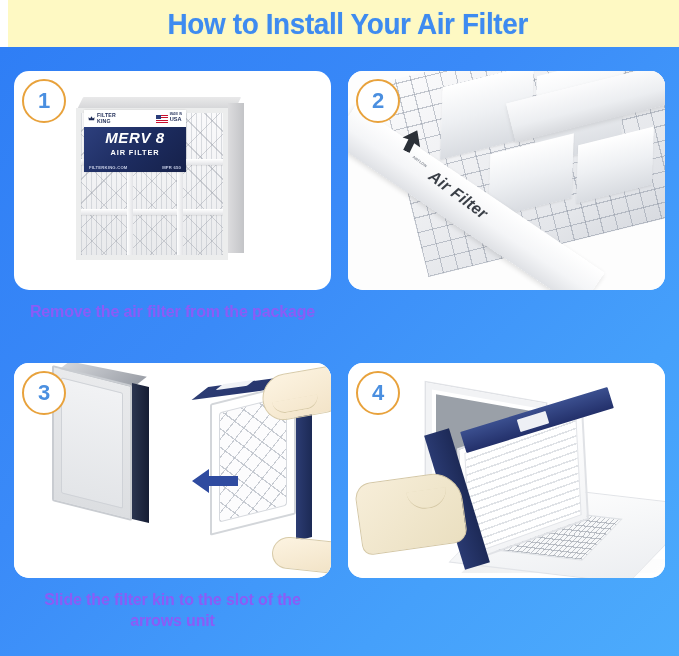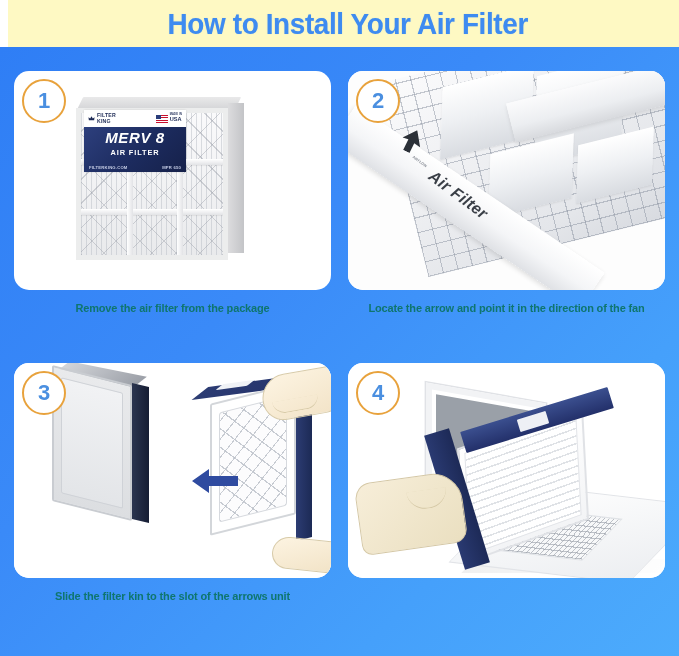--- a/index.html
+++ b/index.html
@@ -73,22 +73,22 @@
     font-size: 22px;
     font-weight: bold;
     display: flex; align-items: center; justify-content: center;
     z-index: 9;
     line-height: 1;
   }
 
   .caption {
     margin-top: 11px;
     text-align: center;
-    color: #0f766e;
-    font-size: 11px;
+    color: #8b5cf6;
+    font-size: 16px;
     font-weight: bold;
     line-height: 1.32;
     padding: 0 6px;
     letter-spacing: -0.15px;
   }
 
   
   .ph1 { position:absolute; inset:0; }
   .f1-wrap { position:absolute; left:60px; top:26px; width:170px; height:170px; }
   
@@ -456,21 +456,20 @@
           <div class="f2-frame"></div>
           <div class="f2-arrow">
             <svg width="22" height="24" viewBox="0 0 22 24">
               <path d="M11 0 L21 14 L14 13 L14 24 L7 24 L7 12 L1 13 Z" fill="#2c3138"></path>
             </svg>
           </div>
           <div class="f2-sub">AIRFLOW</div>
           <div class="f2-text">Air Filter</div>
         </div>
       </div>
-      <div class="caption">Locate the arrow and point it in the direction of the fan</div>
     </div>
 
     <div class="panel tall">
       <div class="card">
         <div class="badge">3</div>
 
         <div class="ill3">
           <div class="i3-slot-top"></div>
           <div class="i3-slot-edge"></div>
           <div class="i3-slot-face"></div>

